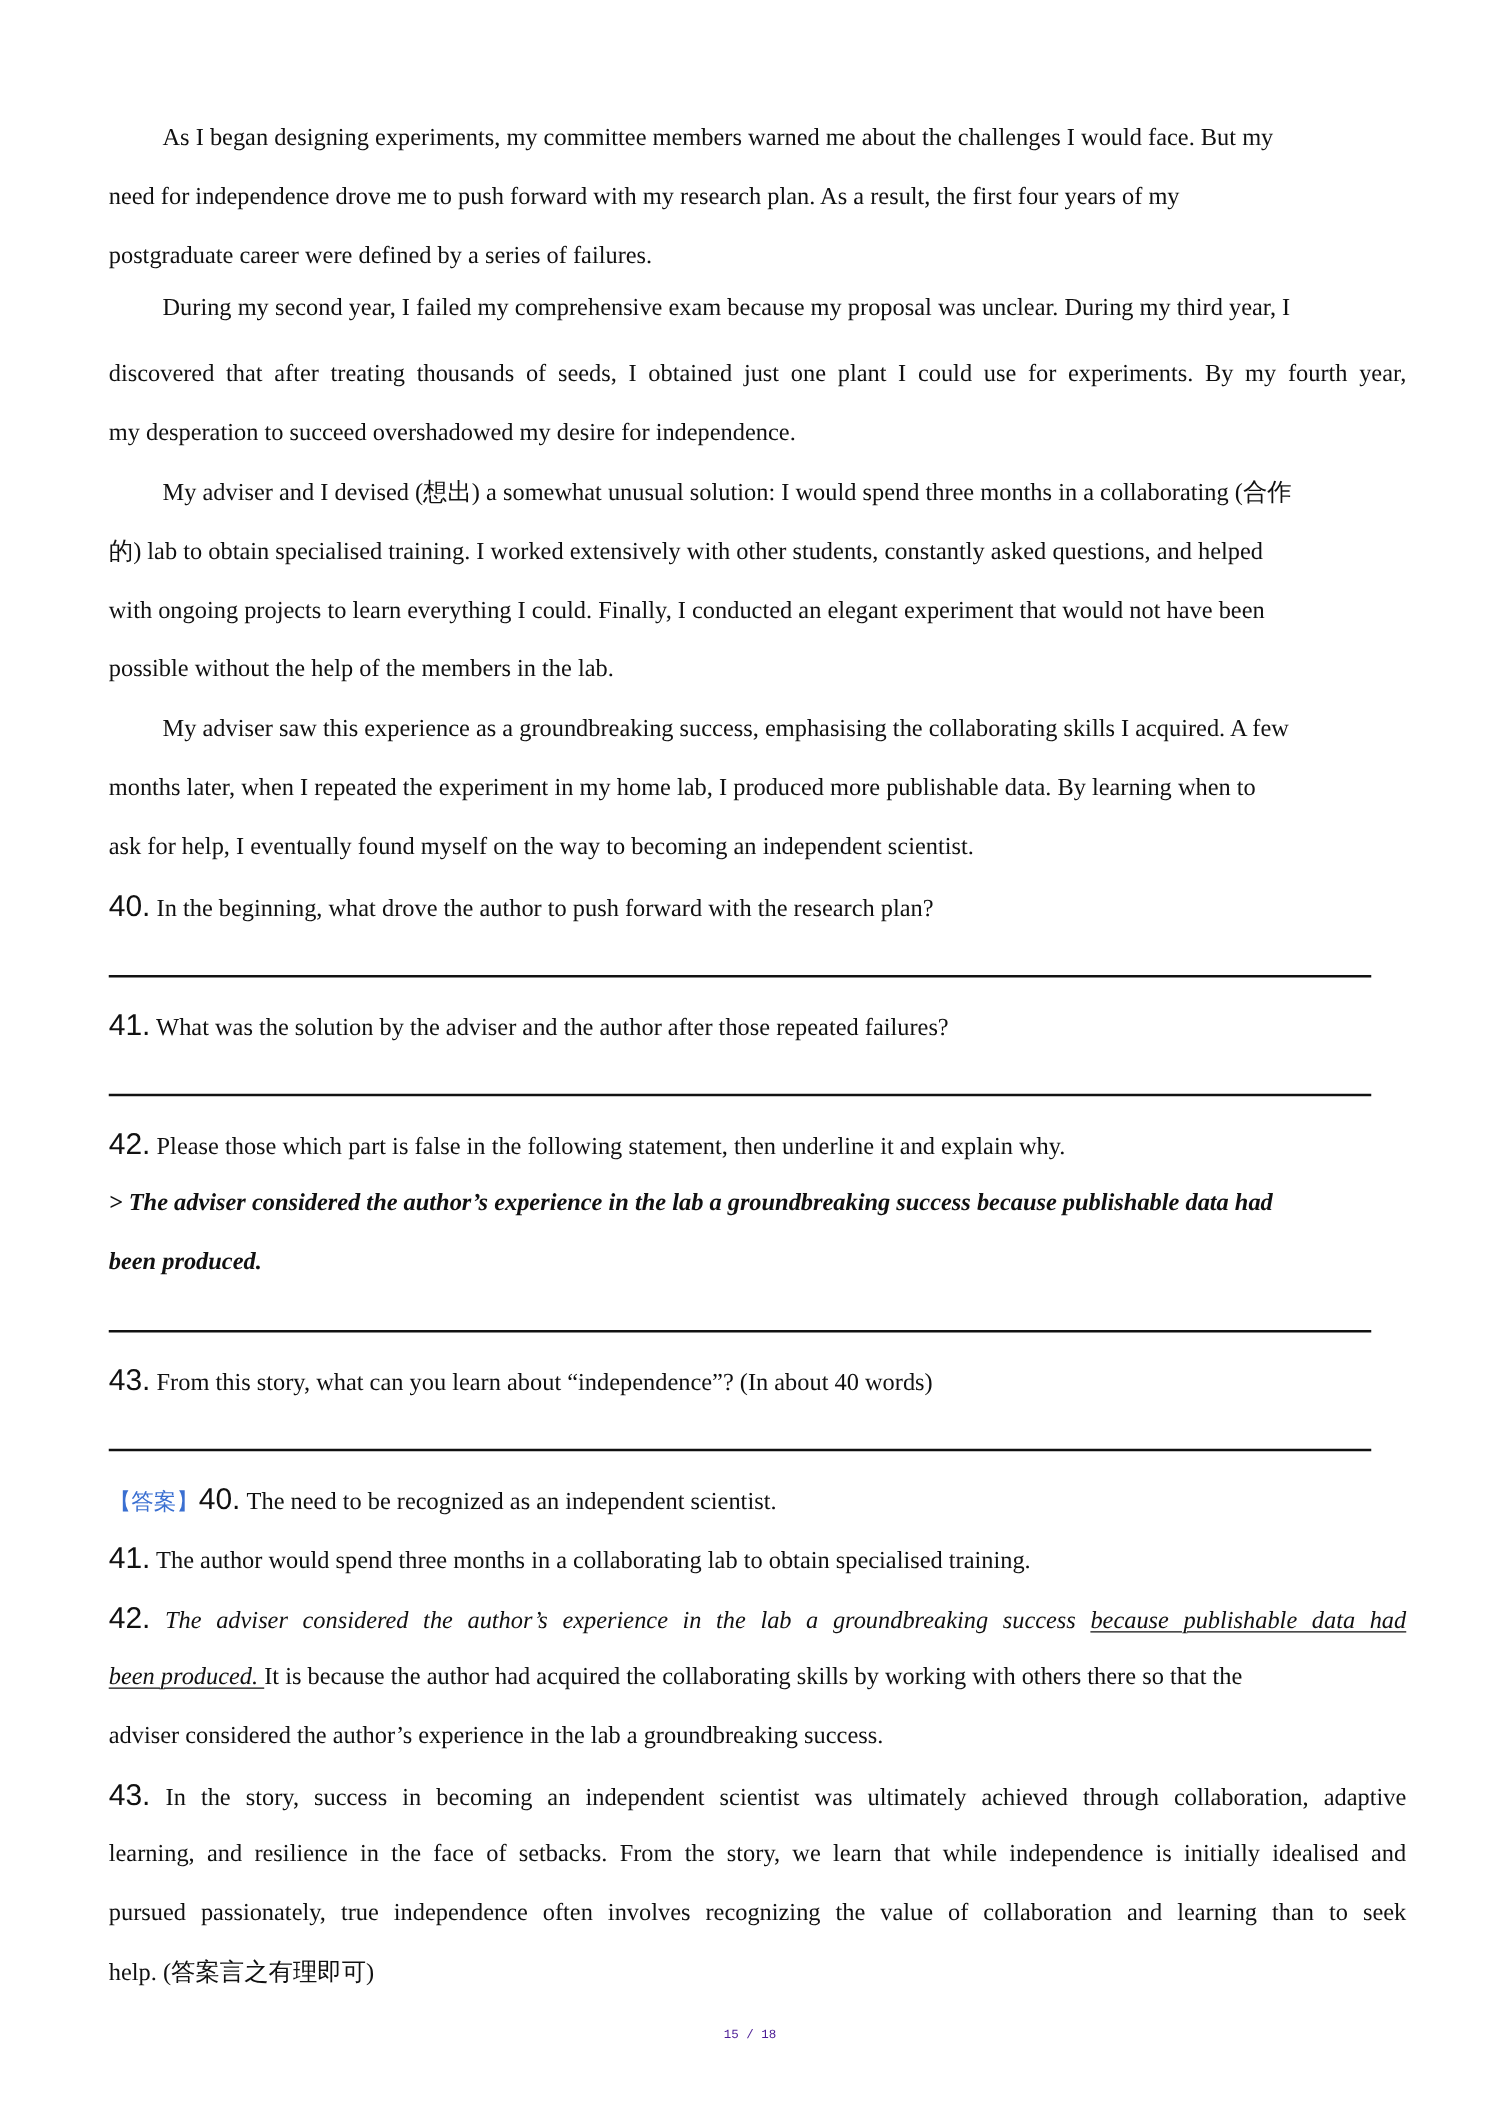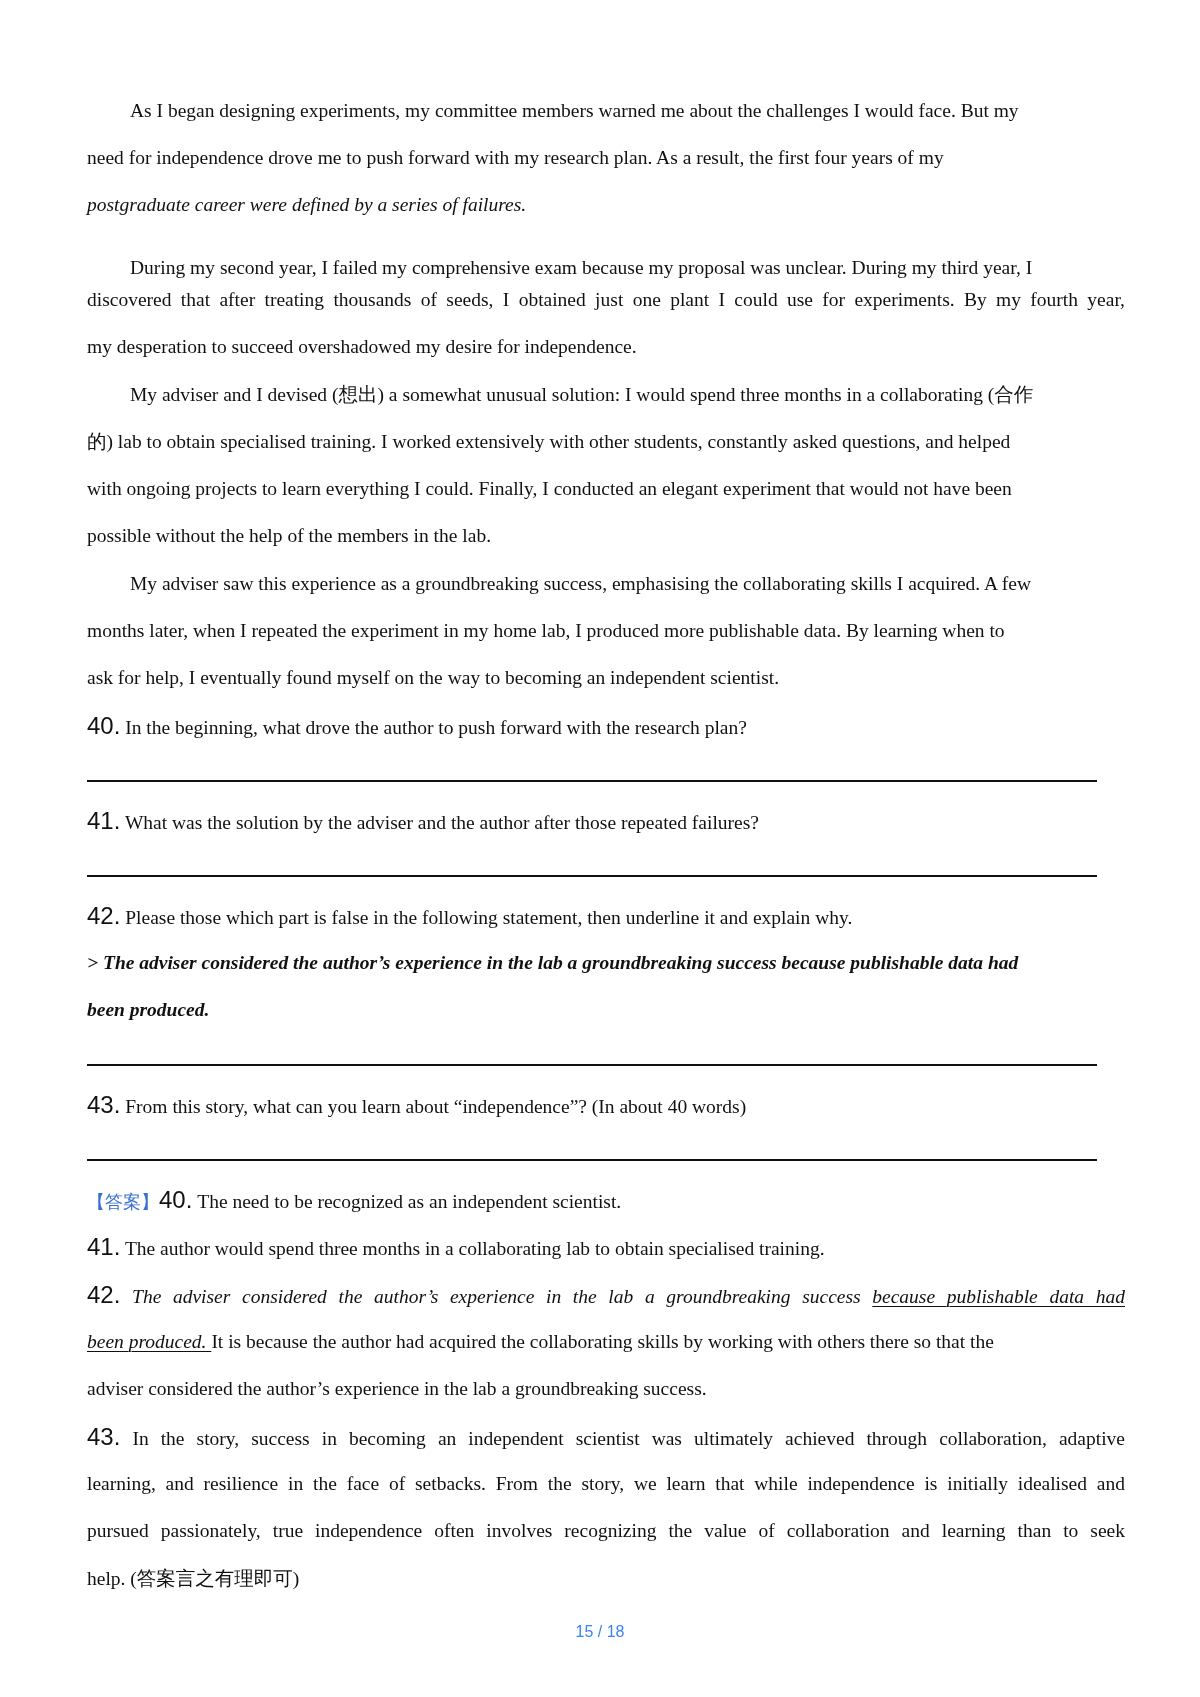--- a/index.html
+++ b/index.html
@@ -20,33 +20,33 @@
   .blank {
     position: absolute; left: 87px; width: 1010px; height: 0;
     border-top: 2px solid #111111;
   }
   .bold-italic { font-weight: bold; font-style: italic; }
   .italic { font-style: italic; }
   .ul { text-decoration: underline; text-decoration-thickness: 1px; text-underline-offset: 3px; font-style: italic; }
   .tag { color: #3a6fd1; font-family: "DejaVu Sans", sans-serif; font-size: 18px; }
   .pagenum {
     position: absolute; top: 1623px; left: 0; width: 1200px; text-align: center;
-    font-family: Liberation Sans, sans-serif; font-size: 16px; color: #3b82f6;
+    font-family: Liberation Mono, monospace; font-size: 10px; color: #4c1d95;
   }
 </style>
 </head>
 <body>
 
 <div class="page">
 
   <div class="line indent" style="top:99px;">As I began designing experiments, my committee members warned me about the challenges I would face. But my</div>
   <div class="line" style="top:146px;">need for independence drove me to push forward with my research plan. As a result, the first four years of my</div>
-  <div class="line" style="top:193px;font-style:italic;">postgraduate career were defined by a series of failures.</div>
+  <div class="line" style="top:193px;">postgraduate career were defined by a series of failures.</div>
 
-  <div class="line indent" style="top:256px;text-align:right;">During my second year, I failed my comprehensive exam because my proposal was unclear. During my third year, I</div>
+  <div class="line indent" style="top:235px;text-align:right;">During my second year, I failed my comprehensive exam because my proposal was unclear. During my third year, I</div>
   <div class="line justify" style="top:288px;">discovered that after treating thousands of seeds, I obtained just one plant I could use for experiments. By my fourth year,</div>
   <div class="line" style="top:335px;">my desperation to succeed overshadowed my desire for independence.</div>
 
   <div class="line indent" style="top:383px;">My adviser and I devised (想出) a somewhat unusual solution: I would spend three months in a collaborating (合作</div>
   <div class="line" style="top:430px;">的) lab to obtain specialised training. I worked extensively with other students, constantly asked questions, and helped</div>
   <div class="line" style="top:477px;">with ongoing projects to learn everything I could. Finally, I conducted an elegant experiment that would not have been</div>
   <div class="line" style="top:524px;">possible without the help of the members in the lab.</div>
 
   <div class="line indent" style="top:572px;">My adviser saw this experience as a groundbreaking success, emphasising the collaborating skills I acquired. A few</div>
   <div class="line" style="top:619px;">months later, when I repeated the experiment in my home lab, I produced more publishable data. By learning when to</div>

